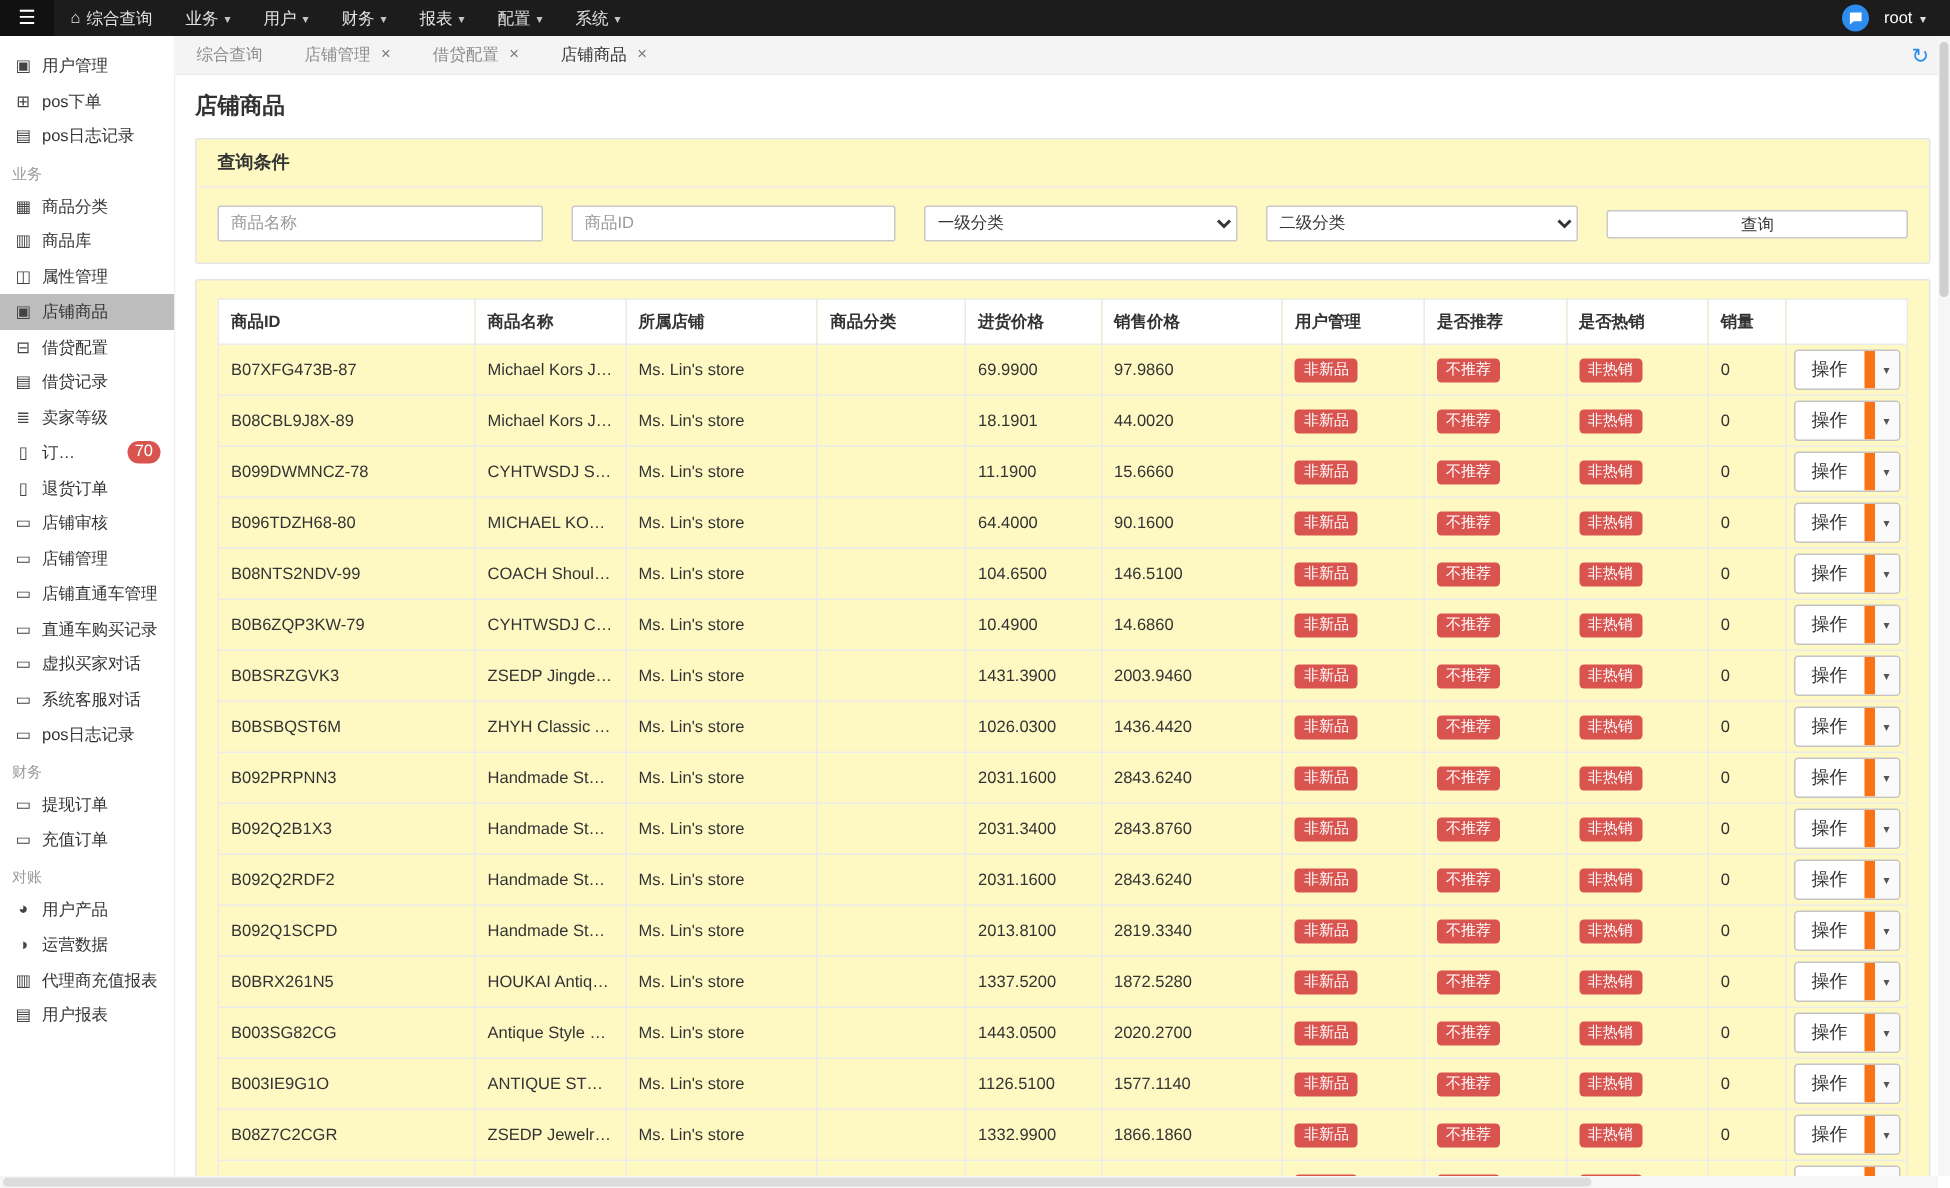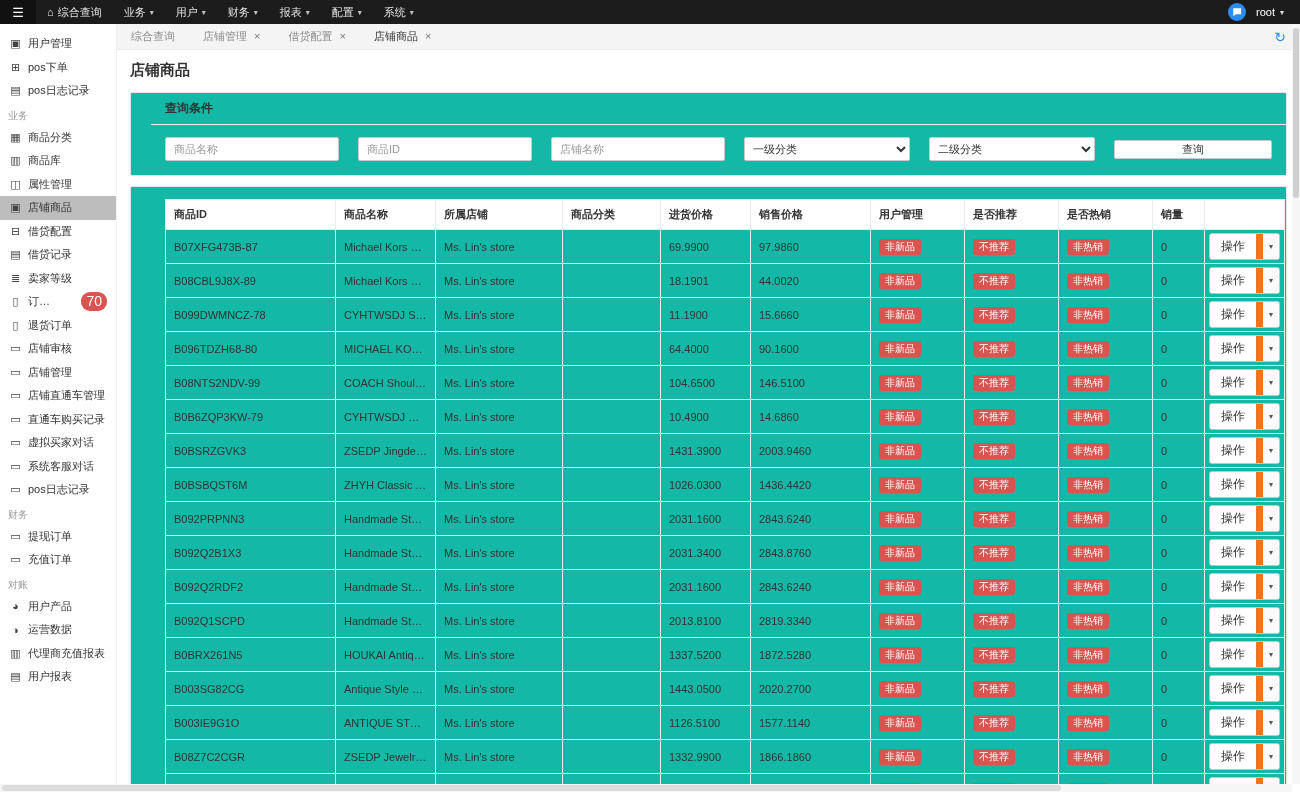--- a/index.html
+++ b/index.html
@@ -17,38 +17,38 @@
   .chat-circle { width: 18px; height: 18px; border-radius: 50%; background: #2d8cf0; display: flex; align-items: center; justify-content: center; cursor: pointer; }
   .nav-user { display: flex; align-items: center; gap: 5px; cursor: pointer; color: #fff; }
 
   
   .layout { display: flex; height: 768px; }
   .sidebar { width: 117px; background: #fff; padding-top: 8px; overflow: hidden; flex: none; border-right: 1px solid #f0f0f0; }
   .side-item { display: flex; align-items: center; gap: 6px; height: 23.5px; padding: 0 9px; font-size: 11px; color: #333; cursor: pointer; white-space: nowrap; }
   .side-item.active { background: #bdbdbd; }
   .side-icon { width: 13px; text-align: center; font-size: 11px; color: #444; flex: none; }
   .side-label { overflow: hidden; text-overflow: ellipsis; }
-  .side-badge { margin-left: 18px; background: #d9534f; color: #fff; border-radius: 9px; font-size: 14px; padding: 1px 5px; line-height: 1.2; flex: none; }
+  .side-badge { margin-left: 18px; background: #d9534f; color: #fff; border-radius: 9px; font-size: 11px; padding: 1px 5px; line-height: 1.2; flex: none; }
   .side-group-label { font-size: 10px; color: #9a9a9a; padding: 6px 8px 3px; }
 
   .main { flex: 1; background: #fff; display: flex; flex-direction: column; overflow: hidden; }
 
   
   .tabbar { height: 26px; background: #f4f4f4; display: flex; align-items: center; padding: 0 14px; border-bottom: 1px solid #ececec; flex: none; }
   .tabs { display: flex; align-items: center; gap: 28px; }
   .tab { display: flex; align-items: center; gap: 7px; font-size: 11px; color: #8d8d8d; cursor: pointer; }
   .tab.active { color: #333; }
   .tab-close { font-size: 11px; color: #777; cursor: pointer; line-height: 1; }
   .tab-refresh { margin-left: auto; color: #2d8cf0; font-size: 14px; cursor: pointer; line-height: 1; }
 
   
   .content { padding: 2px 13px 0; flex: 1; overflow: hidden; }
   .page-title { font-size: 15px; font-weight: bold; color: #333; margin: 9px 0 12px; }
 
-  .card { background: #14b8a6; border: 1px solid #e5e5e5; border-radius: 2px; margin-bottom: 10px; padding-left: 20px; }
+  .card { background: #fef9c3; border: 1px solid #e5e5e5; border-radius: 2px; margin-bottom: 10px; }
   .card-header { padding: 7px 14px; border-bottom: 1px solid #ededed; font-size: 12px; font-weight: bold; color: #333; }
   .card-body { padding: 12px 14px 14px; }
 
   .form-row { display: flex; gap: 19px; align-items: center; }
   .f-input, .f-select { flex: 1; height: 24px; border: 1px solid #c9c9c9; border-radius: 2px; font-size: 11px; padding: 0 8px; color: #333; background: #fff; font-family: inherit; min-width: 0; }
   .f-input::placeholder { color: #999; }
   .f-select { padding: 0 4px; }
   .search-btn { flex: 1; height: 19px; border: 1px solid #c9c9c9; background: #fff; border-radius: 2px; font-size: 11px; color: #333; cursor: pointer; font-family: inherit; }
 
   
@@ -260,21 +260,20 @@
     </div>
 
     <div class="content">
       <div class="page-title">店铺商品</div>
 
       <div class="card">
         <div class="card-header">查询条件</div>
         <div class="card-body form-row">
           <input class="f-input" placeholder="商品名称" style="">
           <input class="f-input" placeholder="商品ID" style="">
-          <input class="f-input" placeholder="店铺名称" style="">
           <select class="f-select">
             <option>一级分类</option>
           </select>
           <select class="f-select">
             <option>二级分类</option>
           </select>
           <button class="search-btn">查询</button>
         </div>
       </div>
 

